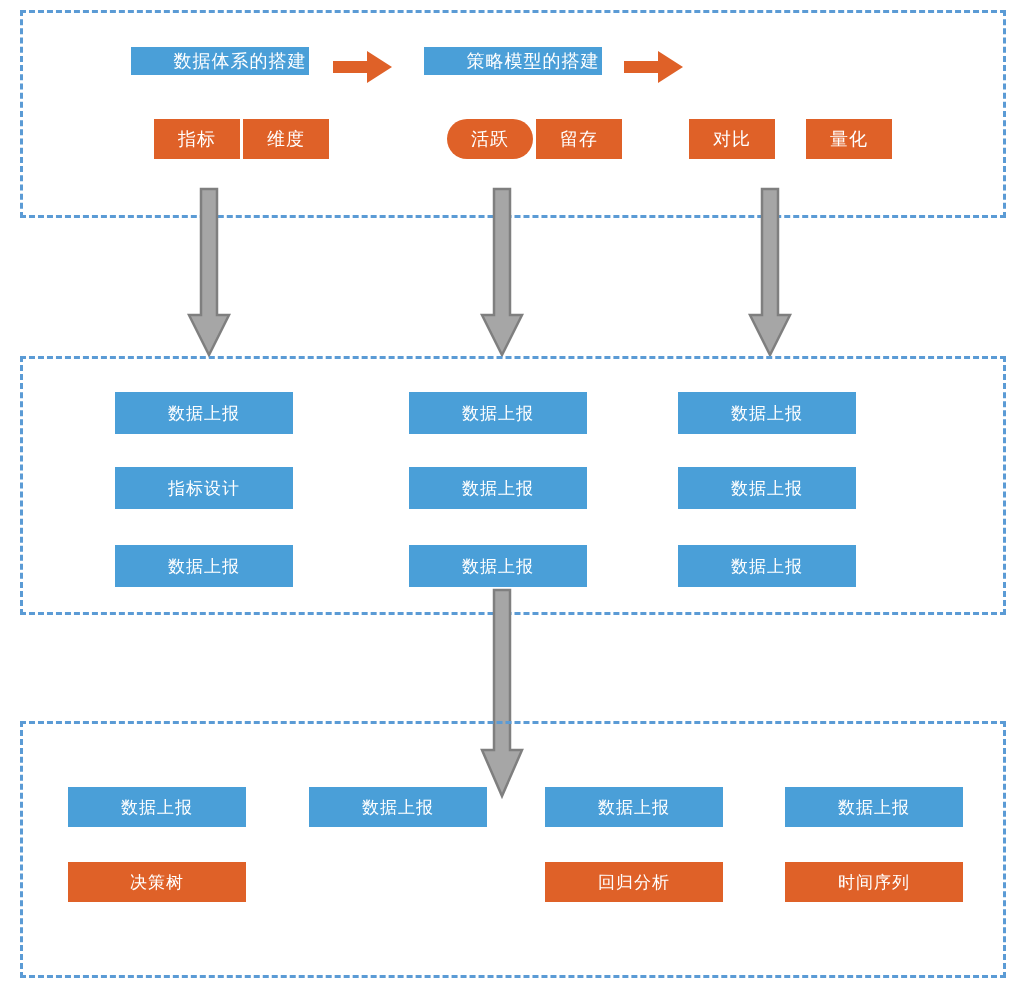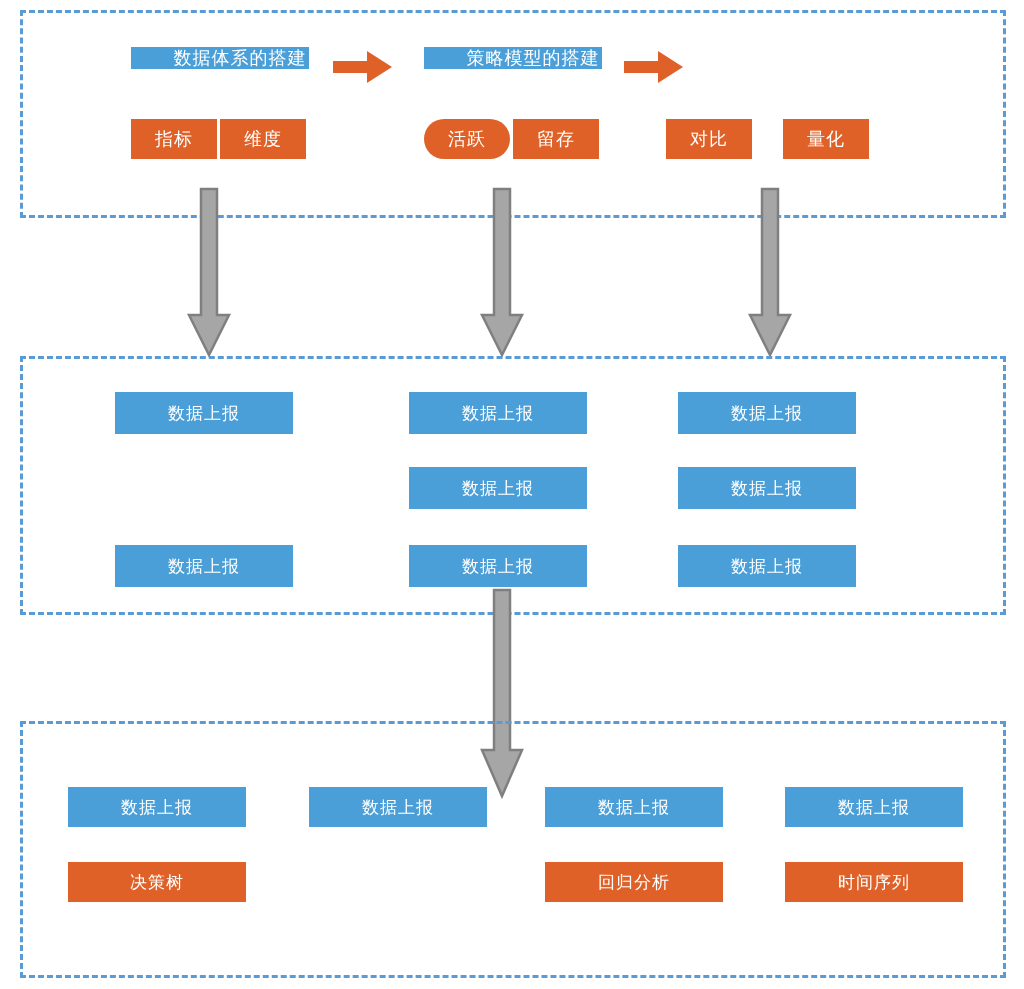--- a/index.html
+++ b/index.html
@@ -38,27 +38,27 @@
     justify-content: center;
     color: #ffffff;
     letter-spacing: 1px;
     white-space: nowrap;
     user-select: none;
   }
   .node.blue   { background: #4A9FD8; }
   .node.orange { background: #DF6128; }
 
   
-  .headline { font-size: 18px; height: 22px; top: 47px; padding-left: 40px; }
+  .headline { font-size: 18px; height: 28px; top: 47px; padding-left: 40px; }
   #hl-1 { left: 131px; width: 178px; }
   #hl-2 { left: 424px; width: 178px; }
   #hl-3 { left: 694px; width: 178px; }
 
   
-  .tag { font-size: 18px; height: 40px; top: 119px; width: 86px; }
+  .tag { font-size: 18px; height: 40px; top: 119px; width: 86px; margin-left: 23px; }
   #tag-1a { left: 131px; }
   #tag-1b { left: 220px; }
   #tag-2a { left: 424px; border-radius: 20px; }
   #tag-2b { left: 513px; }
   #tag-3a { left: 666px; }
   #tag-3b { left: 783px; }
 
   
   .harrow {
     position: absolute;
@@ -124,20 +124,21 @@
   <svg class="varrow" id="varrow-2" viewBox="0 0 44 172" preserveAspectRatio="none">
     <path d="M14,2 L30,2 L30,128 L42,128 L22,168 L2,128 L14,128 Z" fill="#A6A6A6" stroke="#7F7F7F" stroke-width="2.5" stroke-linejoin="miter"></path>
   </svg>
   <svg class="varrow" id="varrow-3" viewBox="0 0 44 172" preserveAspectRatio="none">
     <path d="M14,2 L30,2 L30,128 L42,128 L22,168 L2,128 L14,128 Z" fill="#A6A6A6" stroke="#7F7F7F" stroke-width="2.5" stroke-linejoin="miter"></path>
   </svg>
 
   <div class="section" id="section-2"></div>
 
   <div class="node blue s2box s2-col1 s2-row1">数据上报</div>
+  <div class="node blue s2box s2-col1 s2-row2">指标设计</div>
   <div class="node blue s2box s2-col1 s2-row3">数据上报</div>
 
   <div class="node blue s2box s2-col2 s2-row1">数据上报</div>
   <div class="node blue s2box s2-col2 s2-row2">数据上报</div>
   <div class="node blue s2box s2-col2 s2-row3">数据上报</div>
 
   <div class="node blue s2box s2-col3 s2-row1">数据上报</div>
   <div class="node blue s2box s2-col3 s2-row2">数据上报</div>
   <div class="node blue s2box s2-col3 s2-row3">数据上报</div>
 

